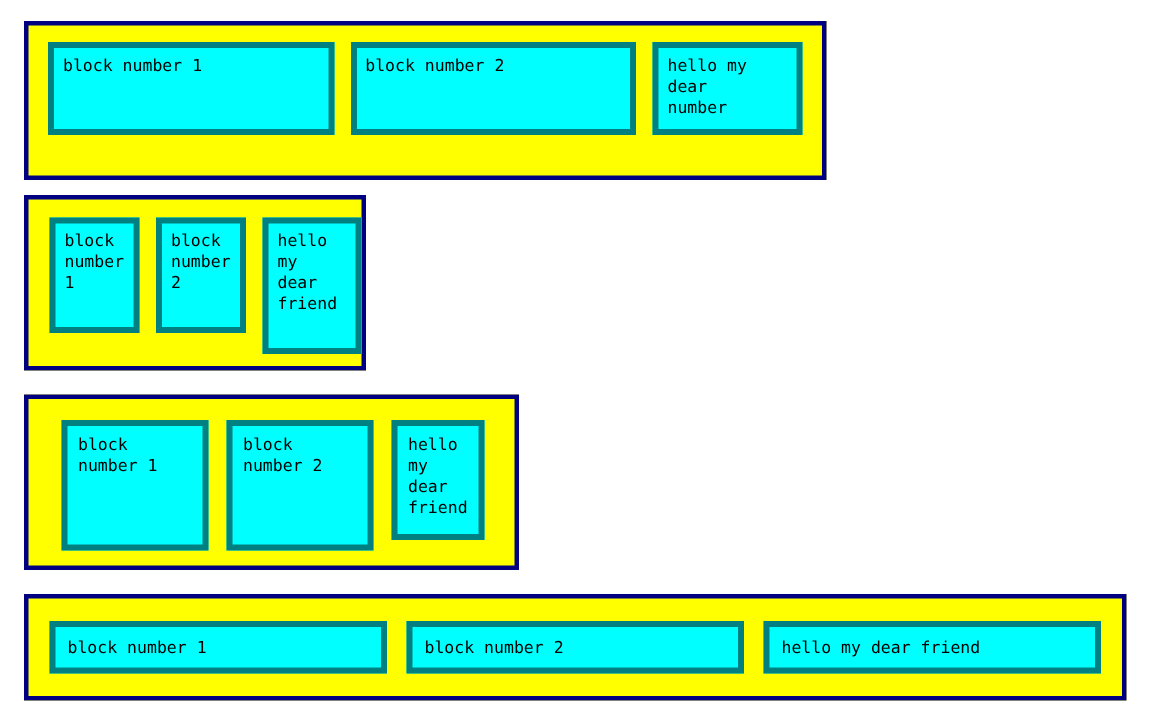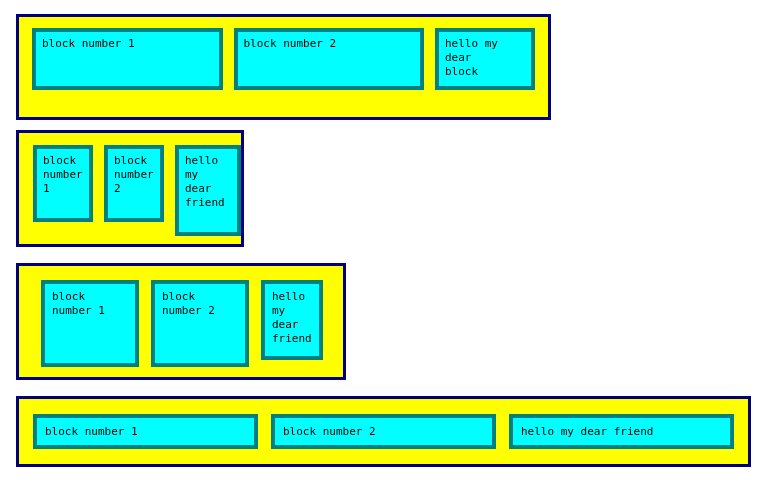--- a/index.html
+++ b/index.html
@@ -118,21 +118,21 @@
 </head>
 <body>
 
 <div id="stage">
 
   <div class="row" id="row1">
     <div class="block b1">block number 1</div>
     <div class="block b2">block number 2</div>
     <div class="block b3">hello my
 dear
-block</div>
+number</div>
   </div>
 
   <div class="row" id="row2">
     <div class="block b1">block
 number
 1</div>
     <div class="block b2">block
 number
 2</div>
     <div class="block b3">hello

